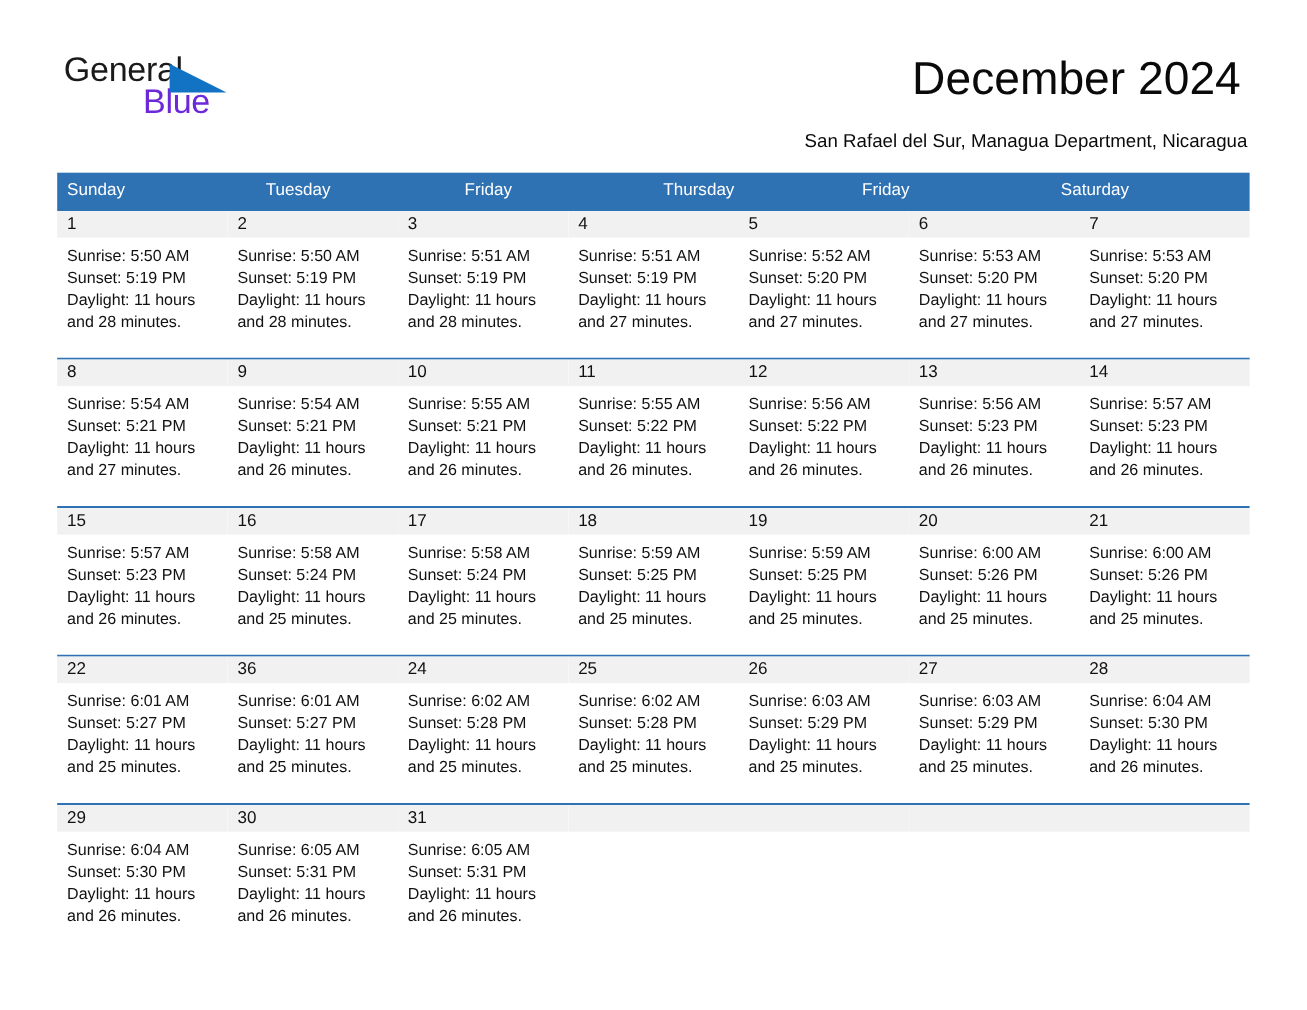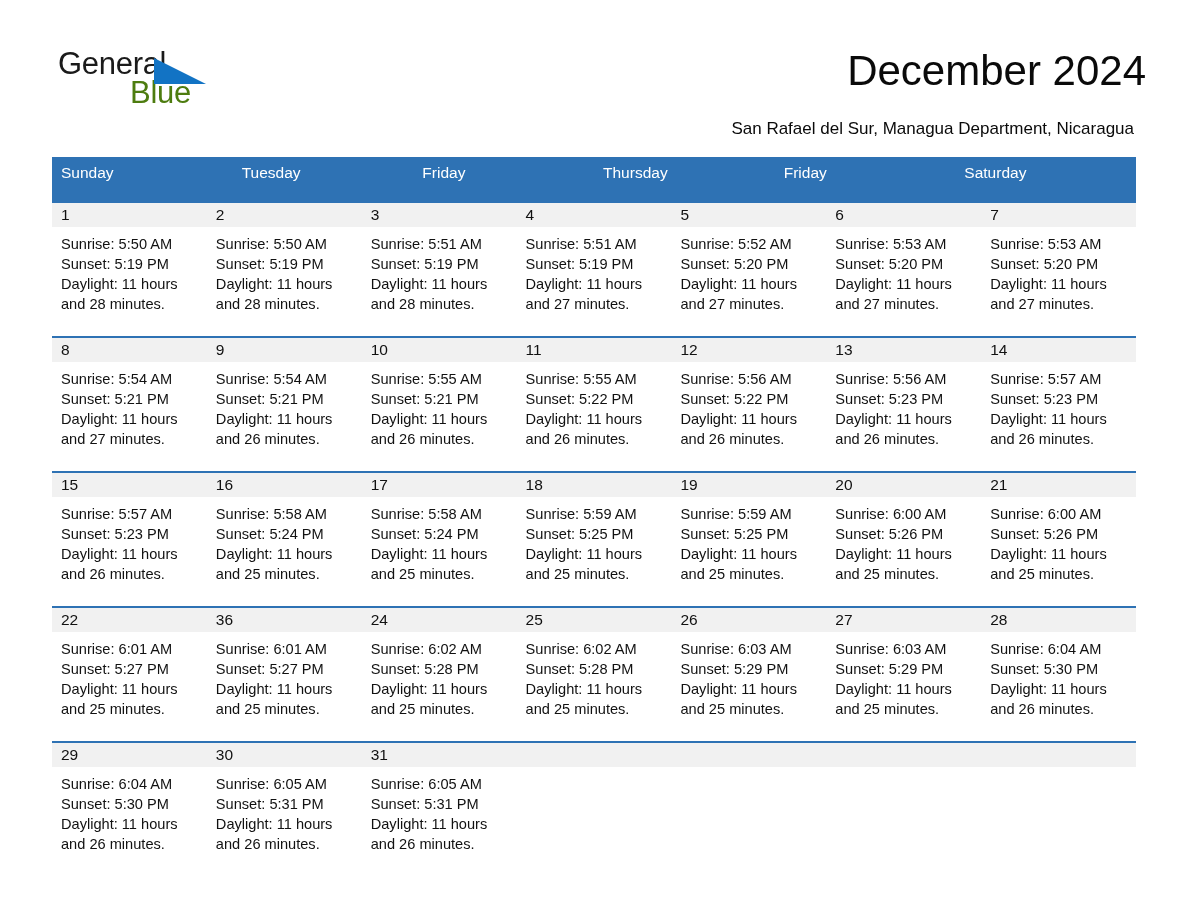--- a/index.html
+++ b/index.html
@@ -38,35 +38,35 @@
   .logo-general {
     font-size: 31px;
     line-height: 31px;
     color: #1a1a1a;
     letter-spacing: -0.3px;
     font-weight: 400;
   }
   .logo-blue {
     font-size: 31px;
     line-height: 32px;
-    color: #4d7c0f;
+    color: #6d28d9;
     letter-spacing: -0.3px;
     font-weight: 400;
     margin-left: 72px;
     display: block;
     margin-top: -2px;
   }
   .logo-tri {
     position: absolute;
     left: 96px;
     top: 8px;
   }
   .title {
     position: absolute;
-    right: 42px;
+    right: 60px;
     top: 47px;
     font-size: 42px;
     line-height: 48px;
     font-weight: 400;
     color: #0a0a0a;
     text-align: right;
     white-space: nowrap;
   }
   .subtitle {
     position: absolute;
@@ -83,21 +83,21 @@
   
   .calendar {
     position: absolute;
     left: 52px;
     top: 157px;
     width: 1084px;
   }
   .cal-head {
     display: flex;
     background: #2e72b4;
-    height: 46px;
+    height: 35px;
   }
   .cal-head .hcell {
     flex: 1 1 0;
     min-width: 0;
     color: #ffffff;
     font-size: 15.5px;
     line-height: 31px;
     padding-left: 9px;
     box-sizing: border-box;
     white-space: nowrap;

